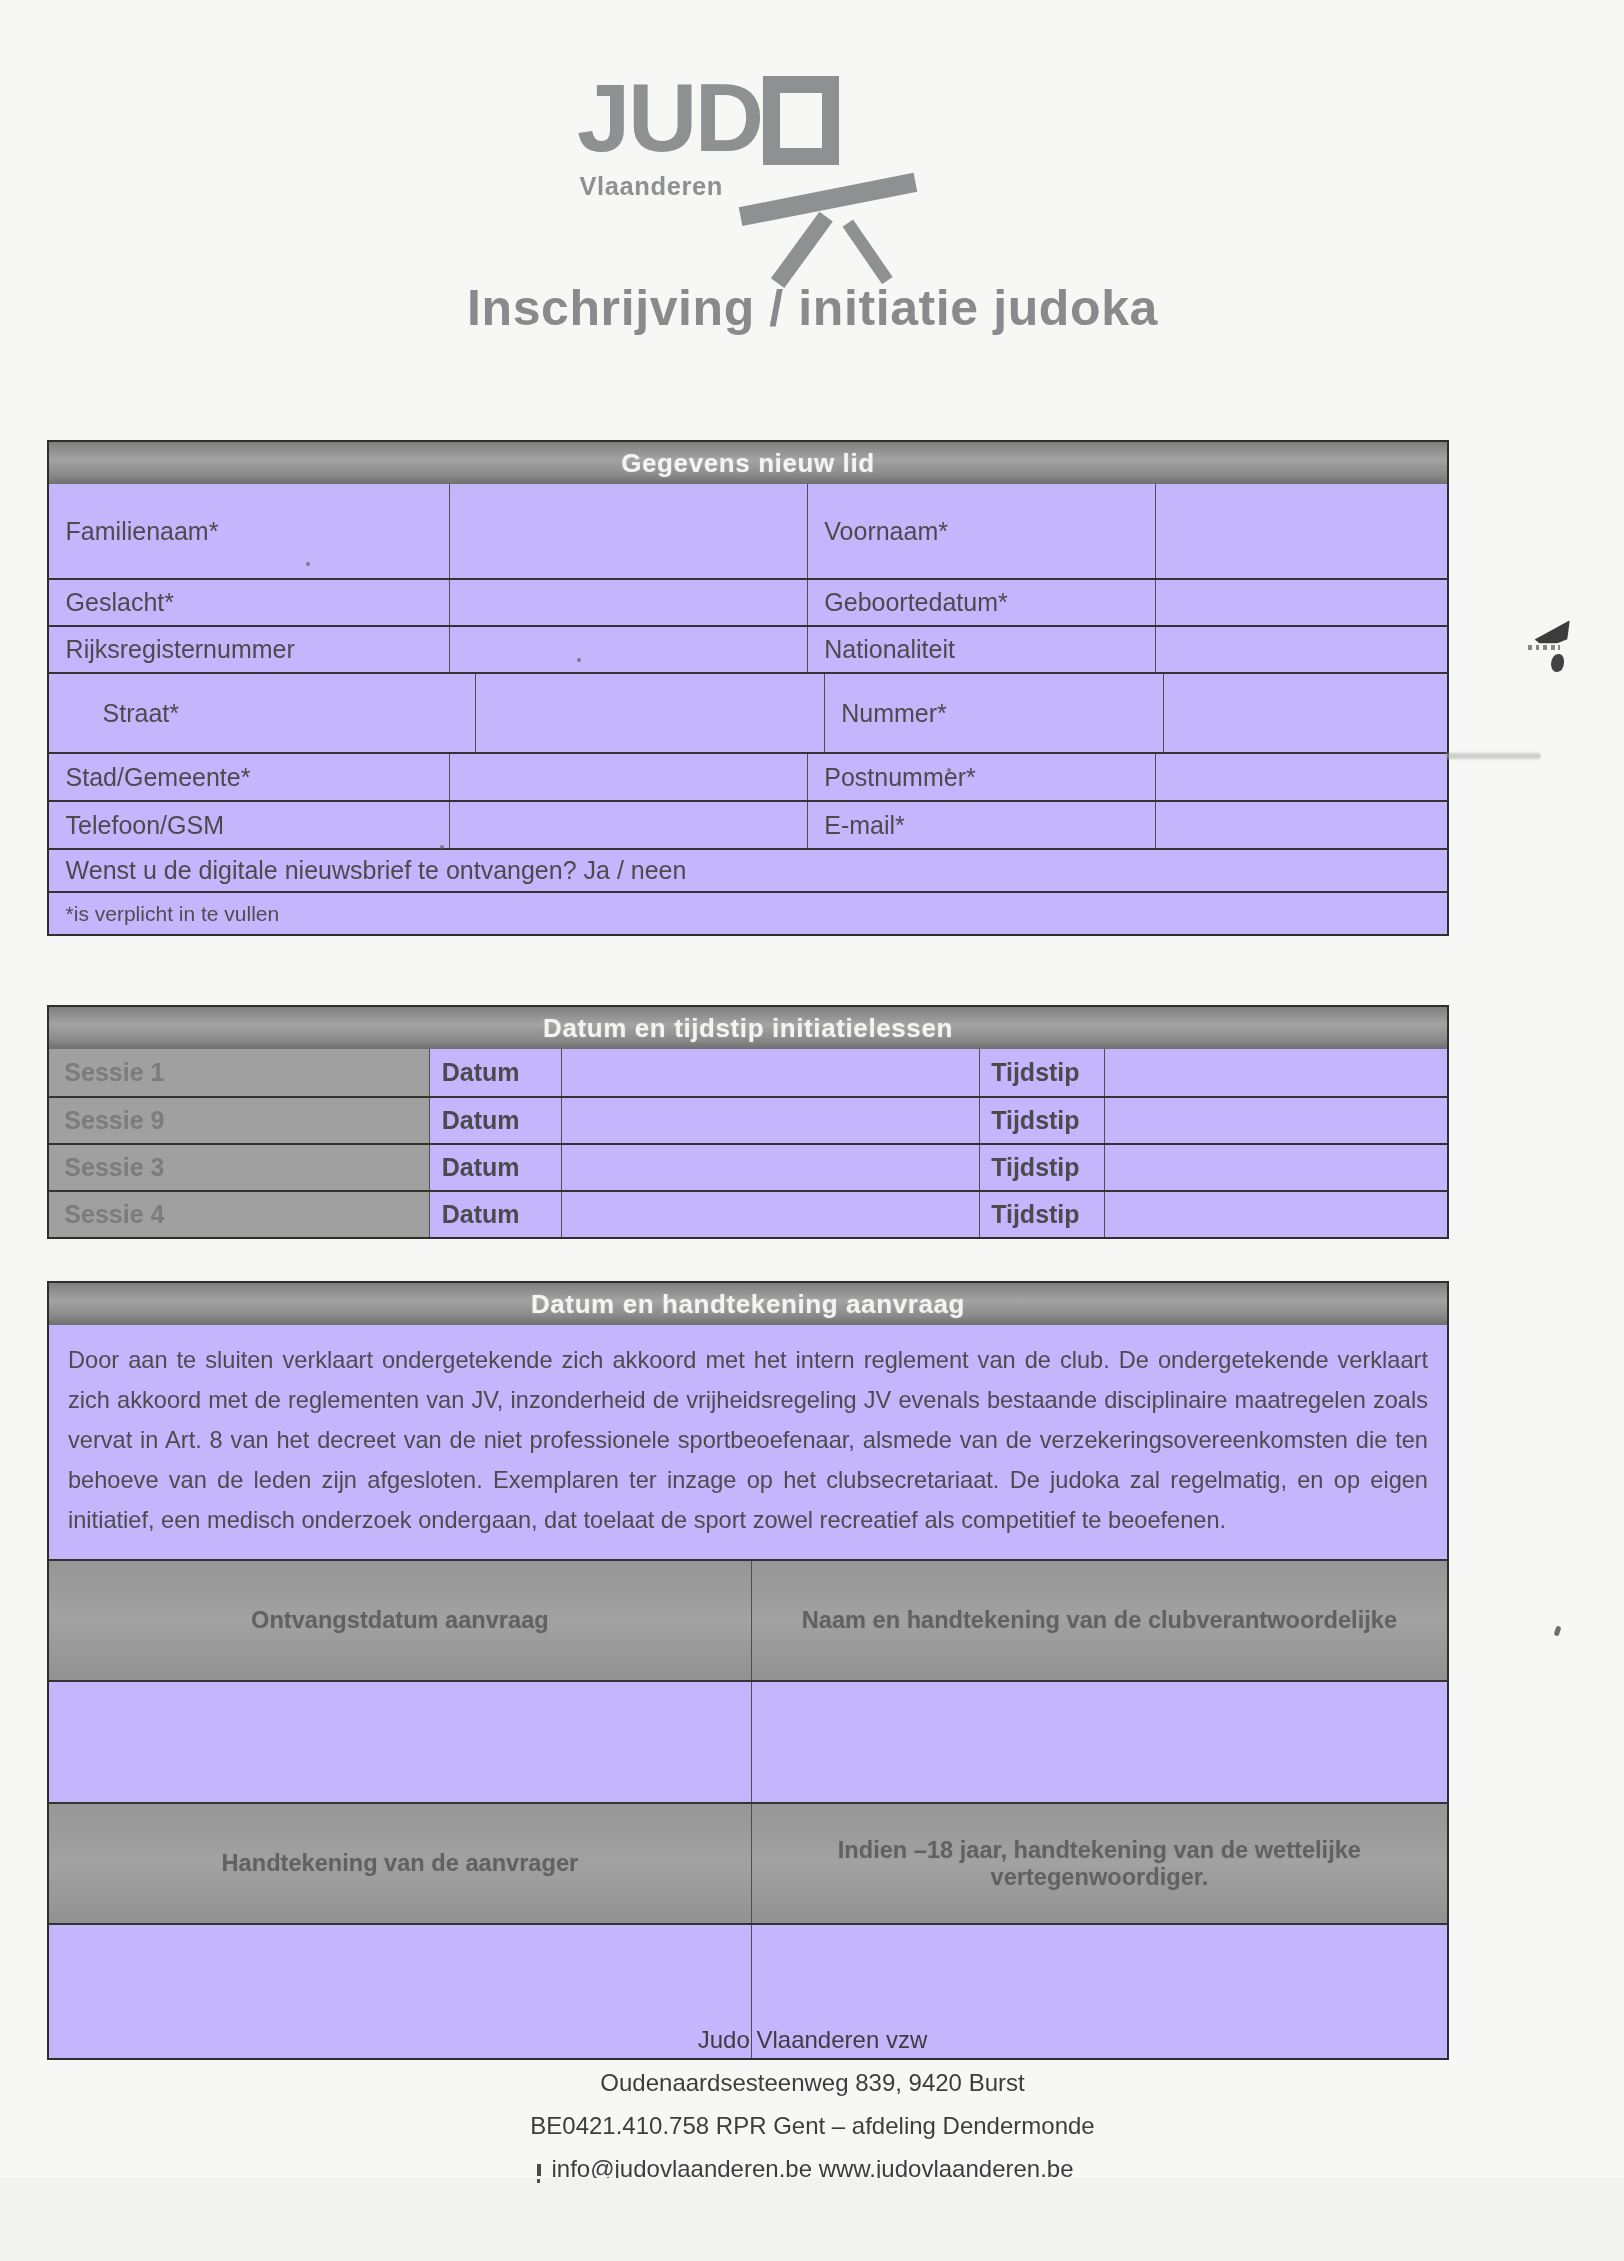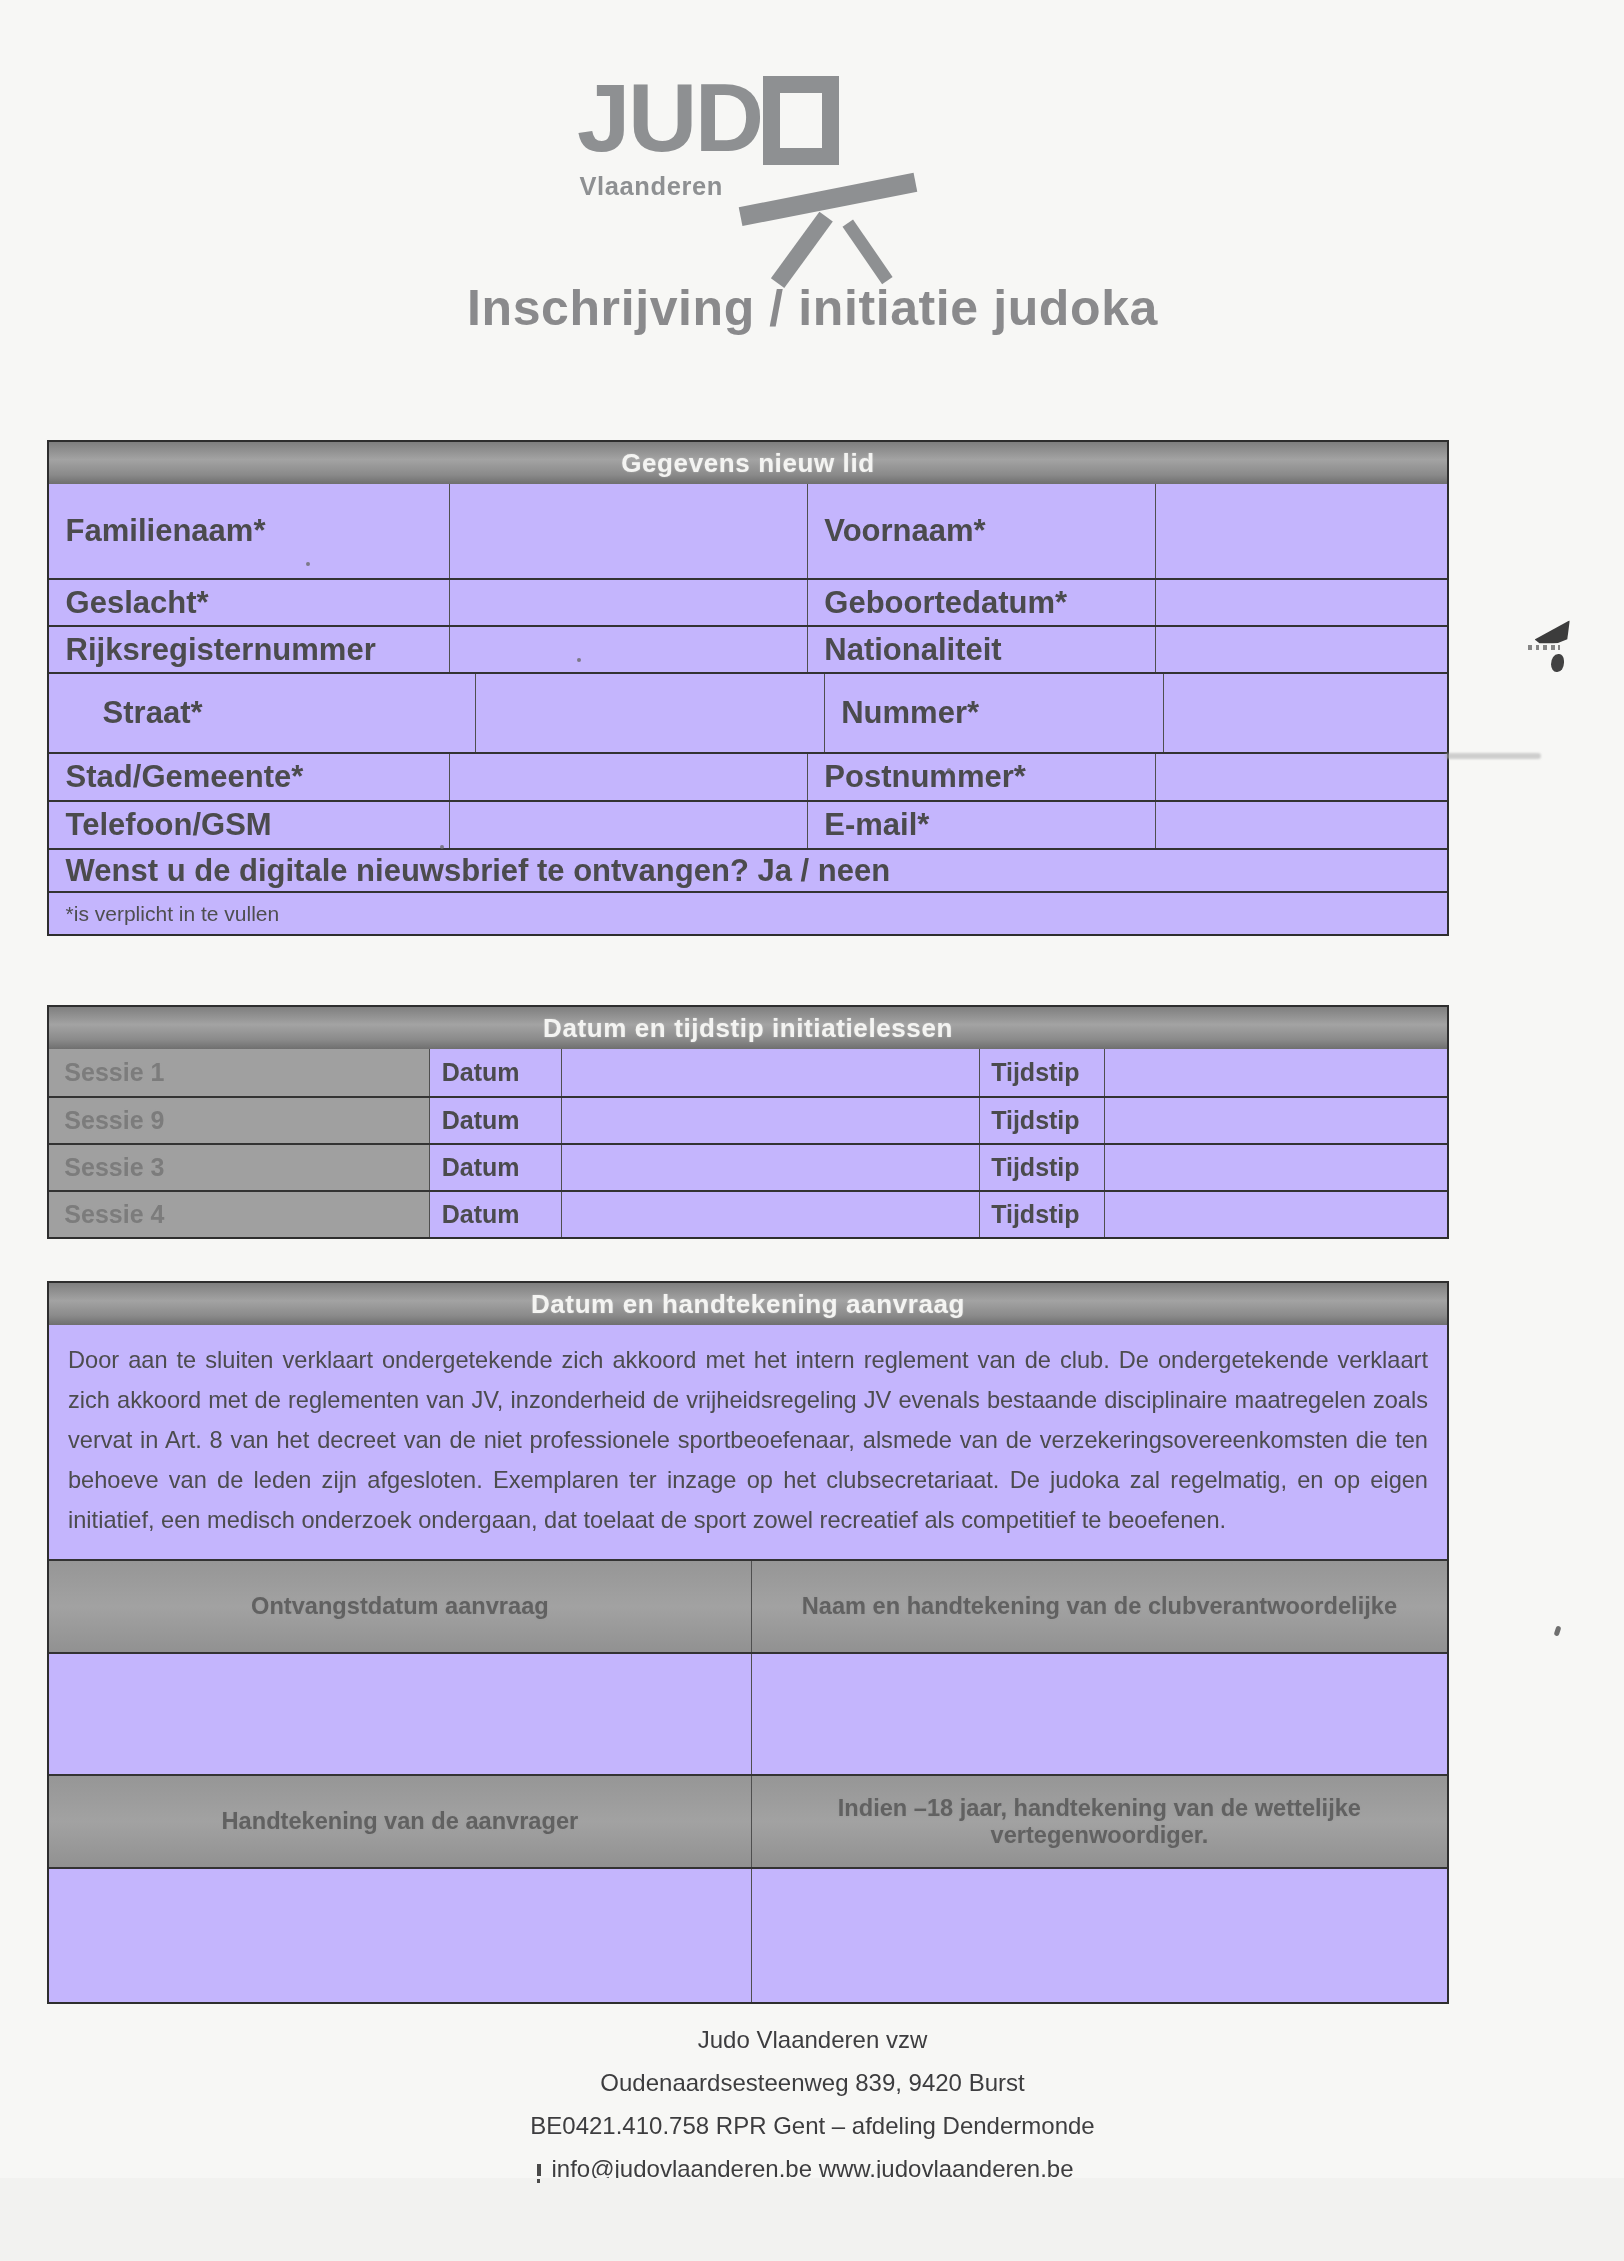--- a/index.html
+++ b/index.html
@@ -36,21 +36,21 @@
   
   .tbl{position:absolute;left:47px;width:1402px;border:2.5px solid #2e2e2e;background:#c4b5fd;box-sizing:border-box;}
   .bar{
     height:42px;display:flex;align-items:center;justify-content:center;
     background:linear-gradient(180deg,#7f7f7f 0%,#a3a3a3 42%,#8a8a8a 78%,#6f6f6f 100%);
     color:#f4f4f2;font-size:26px;font-weight:bold;letter-spacing:0.6px;
     text-shadow:0 0 1.9px rgba(255,255,255,.35);
   }
   .row{display:flex;border-top:2.5px solid #333;box-sizing:border-box;}
   .cell{box-sizing:border-box;display:flex;align-items:center;}
-  .lbl{font-size:31px;font-weight:bold;color:#4b4b4d;padding-left:16.6px;}
+  .lbl{font-size:25px;font-weight:normal;color:#4b4b4d;padding-left:16.6px;}
   .bl{border-left:1.3px solid #4f4f4f;}
   
   .c1{width:28.6%;} .c2{width:25.6%;} .c3{width:24.9%;} .c4{width:20.9%;}
   .h148{height:94px;} .h74{height:47px;} .h125{height:80px;padding-left:37px;} .h76{height:48px;} .h68{height:43px;}
   .full{width:100%;}
   .footnote{font-size:21px;font-weight:normal;color:#4e4e50;}
   
   .s1{width:27.2%;background:#a0a0a0;color:#7c7c7c;}
   .s2{width:9.4%;} .s3{width:29.9%;} .s4{width:9.0%;} .s5{width:24.5%;}
   .sessie-lbl{font-size:25px;font-weight:bold;padding-left:15.3px;
@@ -62,21 +62,21 @@
     font-size:23.6px;line-height:40px;color:#4c4c4e;text-align:justify;
   }
   .sig-head{
     background:linear-gradient(180deg,#969696,#a2a2a2 50%,#919191);
     color:#616161;font-size:23.6px;font-weight:bold;
     display:flex;align-items:center;justify-content:center;text-align:center;
     text-shadow:0 0 1.9px rgba(150,150,150,.9);
     padding:0 25.5px;
   }
   .w-l{width:50.2%;} .w-r{width:49.8%;}
-  .gh{height:93px;} .wh1{height:122px;} .wh2{height:135px;}
+  .gh{height:121px;} .wh1{height:122px;} .wh2{height:135px;}
   
   .footer{
     position:absolute;left:0;top:2018px;width:100%;
     text-align:center;color:#3d3d3f;font-size:24px;line-height:43px;
   }
   .footer a{color:#3d3d3f;text-decoration:underline;}
   
   .art{position:absolute;pointer-events:none;}
   .wing{
     left:1534px;top:622px;width:37px;height:21.7px;background:#3c3c3c;

